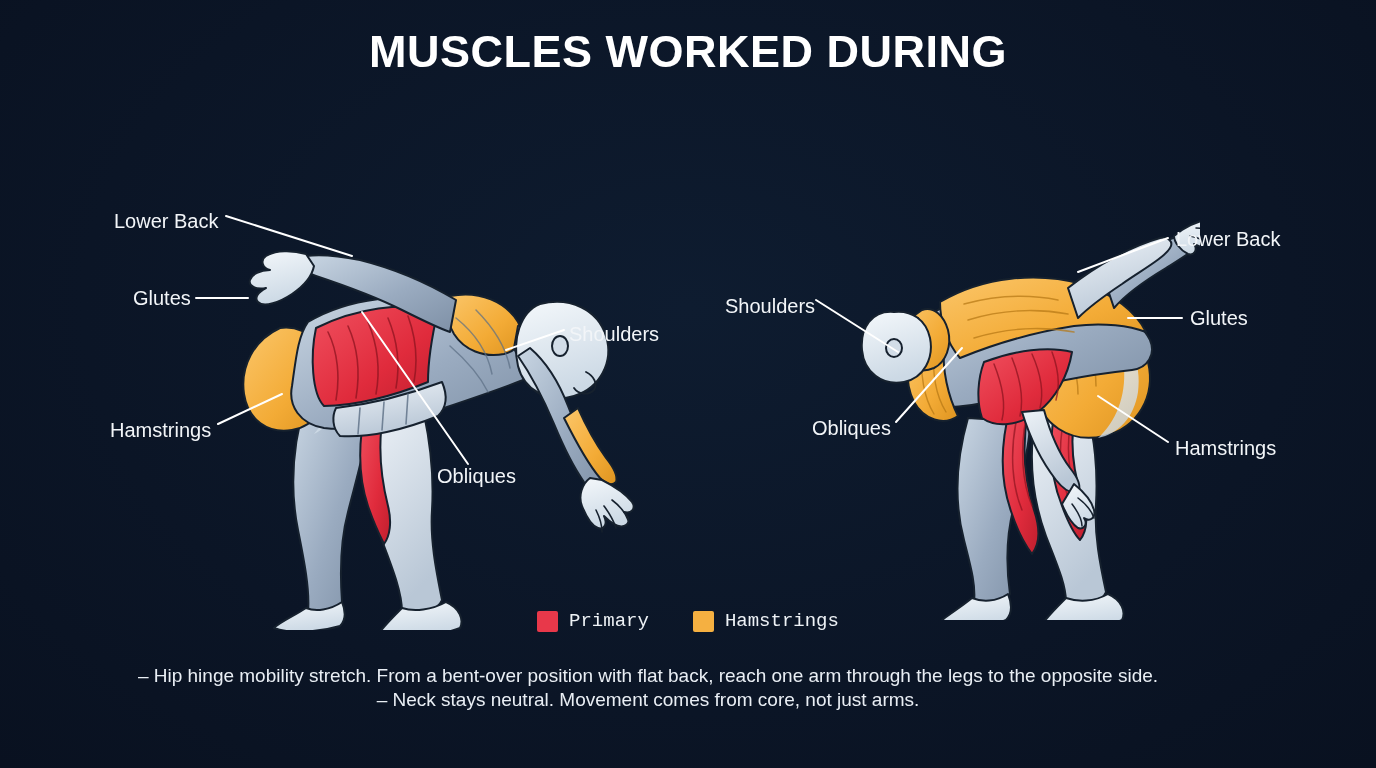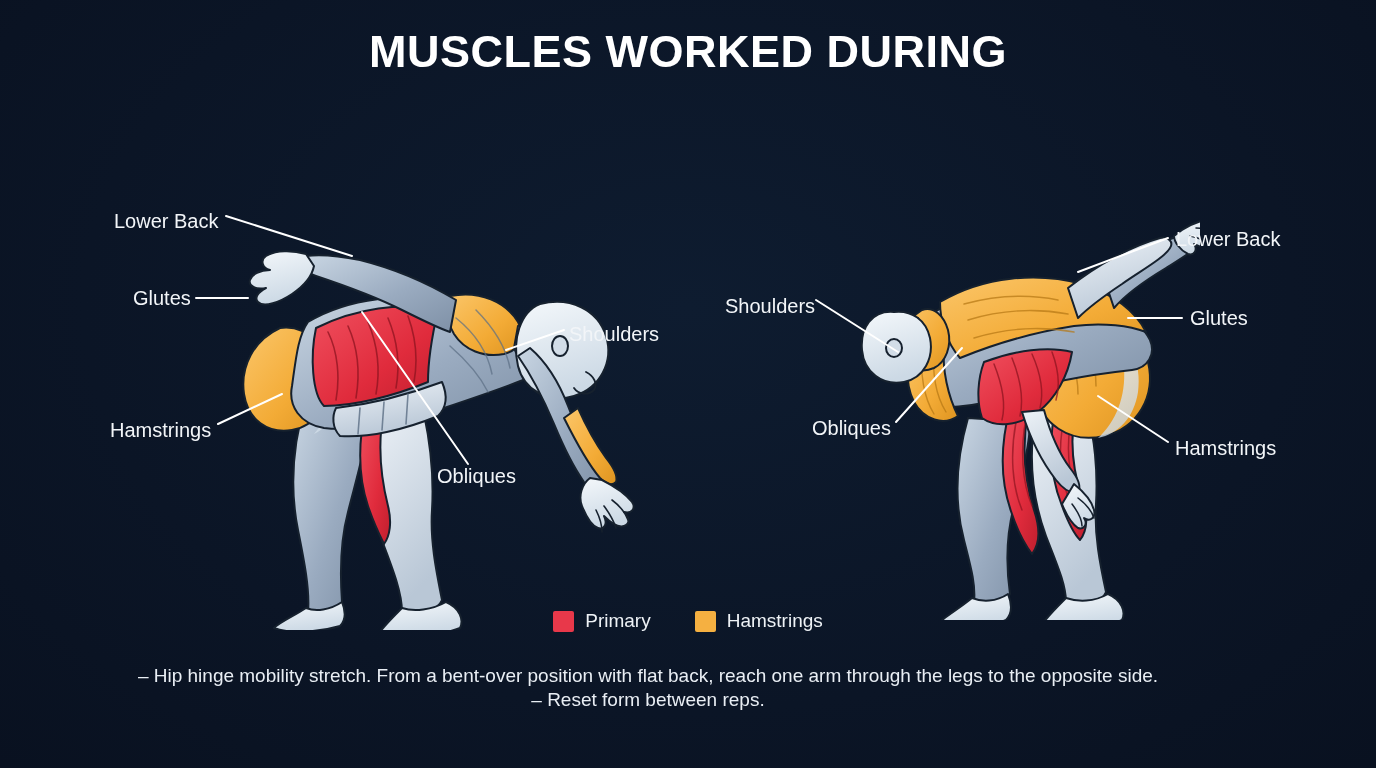--- a/index.html
+++ b/index.html
@@ -80,20 +80,21 @@
   }
   .swatch {
     width: 21px;
     height: 21px;
     border-radius: 2px;
     display: block;
   }
   .legend-label {
     color: #eef2f6;
     font-size: 19px;
+    font-family: Liberation Mono, monospace;
   }
 
   
   .caption {
     position: absolute;
     left: 0;
     top: 664px;
     width: 1296px;
     text-align: center;
     color: #e9eef4;
@@ -370,16 +371,16 @@
       <span class="legend-label">Primary</span>
     </div>
     <div class="legend-item">
       <span class="swatch" id="sw-secondary" style="background: rgb(245, 176, 65);"></span>
       <span class="legend-label">Hamstrings</span>
     </div>
   </div>
 
   <div class="caption">
     <span class="cl">– Hip hinge mobility stretch. From a bent-over position with flat back, reach one arm through the legs to the opposite side.</span>
-    <span class="cl">– Reset form between reps.</span>
+    <span class="cl">– Neck stays neutral. Movement comes from core, not just arms.</span>
   </div>
 
 </div>
 
 </body></html>

